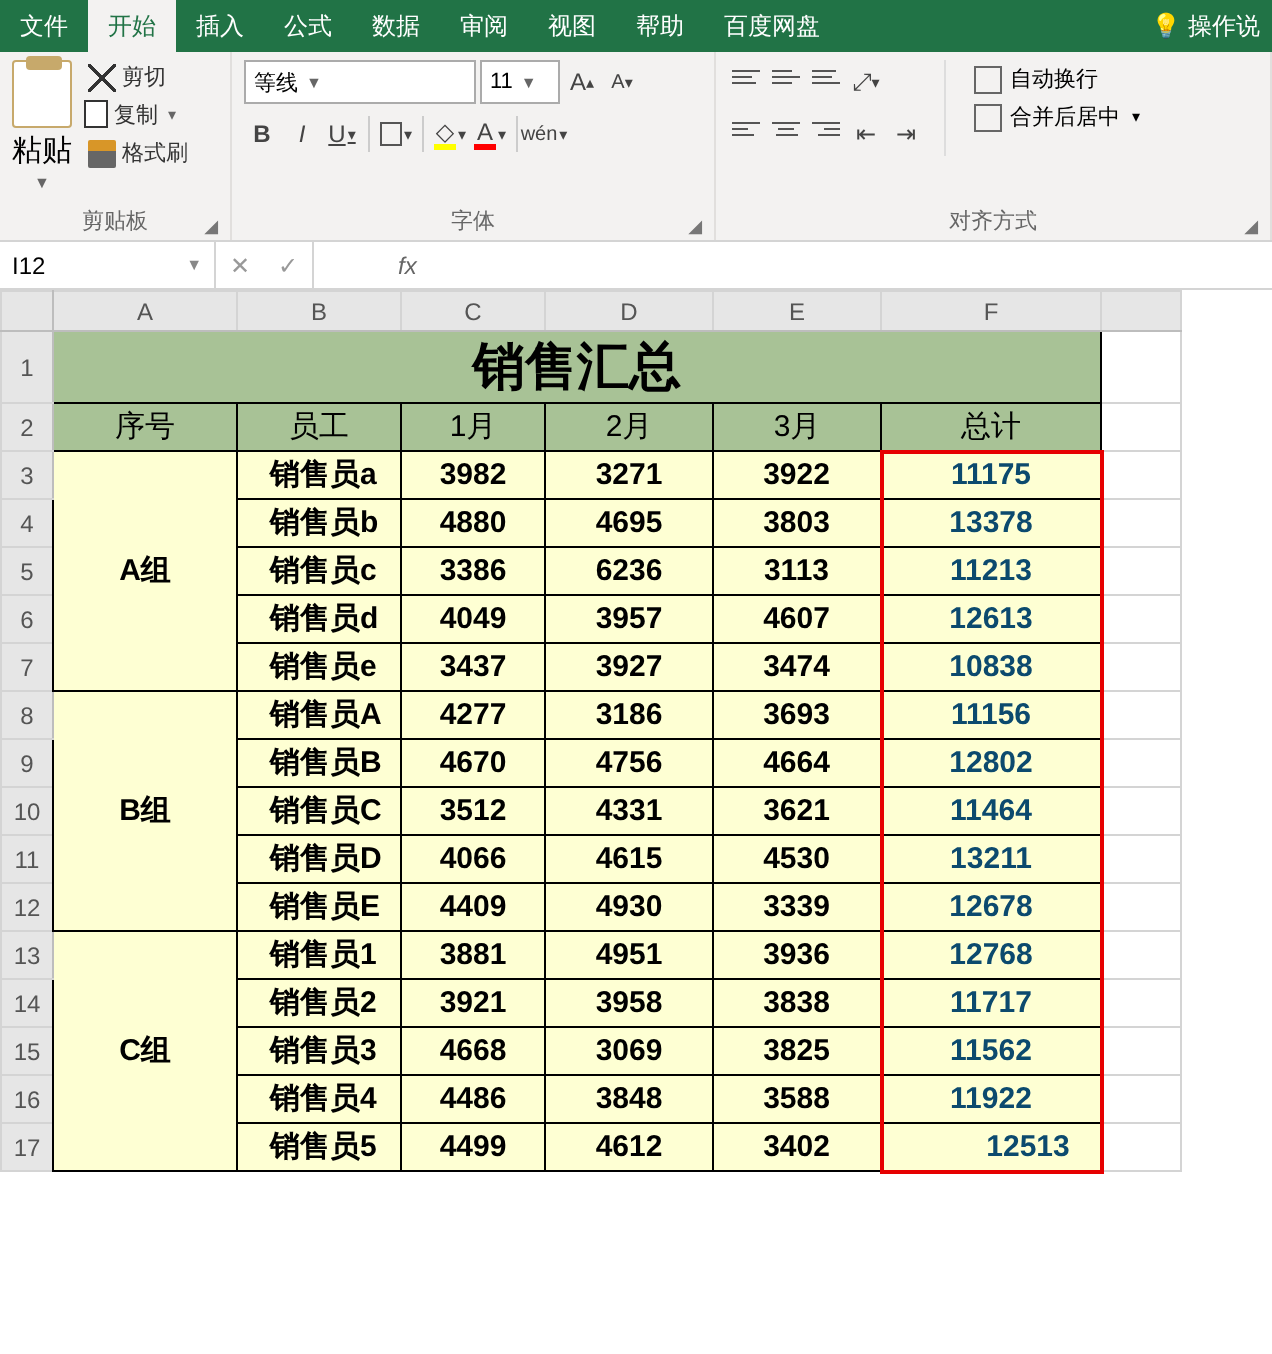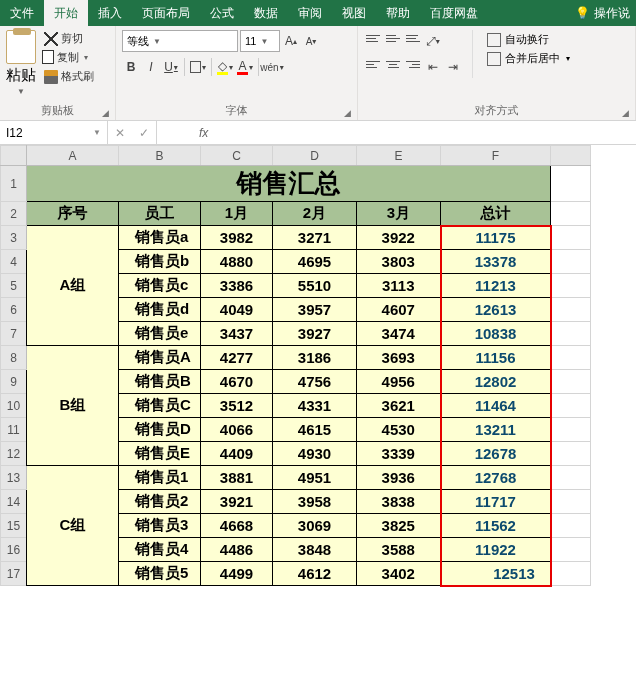--- a/index.html
+++ b/index.html
@@ -56,39 +56,38 @@
 
 .sheet { position: relative; }
 .grid { border-collapse: collapse; table-layout: fixed; }
 .grid th, .grid td { border: 1px solid #d4d4d4; font-weight: normal; }
 .grid .corner { width: 26px; height: 20px; background: #e6e6e6; border-right: 1px solid #bdbdbd; border-bottom: 1px solid #bdbdbd; }
 .grid .colh { height: 20px; background: #e6e6e6; text-align: center; color: #555; font-size: 12px; border-bottom: 1px solid #bdbdbd; }
 .grid .rowh { width: 26px; background: #e6e6e6; text-align: center; color: #555; font-size: 12px; border-right: 1px solid #bdbdbd; }
 .cA{width:92px}.cB{width:82px}.cC{width:72px}.cD{width:84px}.cE{width:84px}.cF{width:110px}.cG{width:40px}
 
 .title-row td.tcell { background: #a8c296; text-align: center; font-size: 26px; font-weight: bold; height: 36px; border: 1px solid #000; }
-.header-row td { background: #a8c296; text-align: center; font-weight: bold; font-size: 15px; height: 24px; border: 1px solid #000; }
+.header-row td { background: #a8c296; text-align: center; font-weight: normal; font-size: 15px; height: 24px; border: 1px solid #000; }
 .data-row td { background: #feffd3; height: 24px; font-size: 15px; border: 1px solid #000; }
 .data-row .grp { text-align: center; font-weight: bold; vertical-align: middle; }
 .data-row .emp { padding-left: 16px; font-weight: bold; }
 .data-row .num { text-align: center; font-weight: bold; }
 .data-row .tot { text-align: center; font-weight: bold; color: #0c4a6e; border: 2px solid #e60000; }
 .data-row .tot.mid { border-top: 1px solid #000; border-bottom: 1px solid #000; }
 .data-row .tot.first { border-bottom: 1px solid #000; }
 .data-row .tot.last { border-top: 1px solid #000; padding-left: 37px; }
 .grid td.blank { background: #fff; border: 1px solid #d4d4d4; }
 </style>
 </head>
 <body>
 
 <div class="titlebar" id="tabs">
     <div class="tab">文件</div>
     <div class="tab active">开始</div>
     <div class="tab">插入</div>
-    <div class="tab">页面布局</div>
     <div class="tab">公式</div>
     <div class="tab">数据</div>
     <div class="tab">审阅</div>
     <div class="tab">视图</div>
     <div class="tab">帮助</div>
     <div class="tab">百度网盘</div>
     <div class="spacer"></div>
     <div class="bulb">💡 操作说</div>
   </div>
 
@@ -285,21 +284,21 @@
           <td class="num">4880</td>
           <td class="num">4695</td>
           <td class="num">3803</td>
           <td class="tot mid">13378</td>
           <td class="blank"></td>
         </tr>
         <tr class="data-row">
           <th class="rowh">5</th>
           <td class="emp">销售员c</td>
           <td class="num">3386</td>
-          <td class="num">5510</td>
+          <td class="num">6236</td>
           <td class="num">3113</td>
           <td class="tot mid">11213</td>
           <td class="blank"></td>
         </tr>
         <tr class="data-row">
           <th class="rowh">6</th>
           <td class="emp">销售员d</td>
           <td class="num">4049</td>
           <td class="num">3957</td>
           <td class="num">4607</td>
@@ -323,21 +322,21 @@
           <td class="num">3186</td>
           <td class="num">3693</td>
           <td class="tot mid">11156</td>
           <td class="blank"></td>
         </tr>
         <tr class="data-row">
           <th class="rowh">9</th>
           <td class="emp">销售员B</td>
           <td class="num">4670</td>
           <td class="num">4756</td>
-          <td class="num">4956</td>
+          <td class="num">4664</td>
           <td class="tot mid">12802</td>
           <td class="blank"></td>
         </tr>
         <tr class="data-row">
           <th class="rowh">10</th>
           <td class="emp">销售员C</td>
           <td class="num">3512</td>
           <td class="num">4331</td>
           <td class="num">3621</td>
           <td class="tot mid">11464</td>

